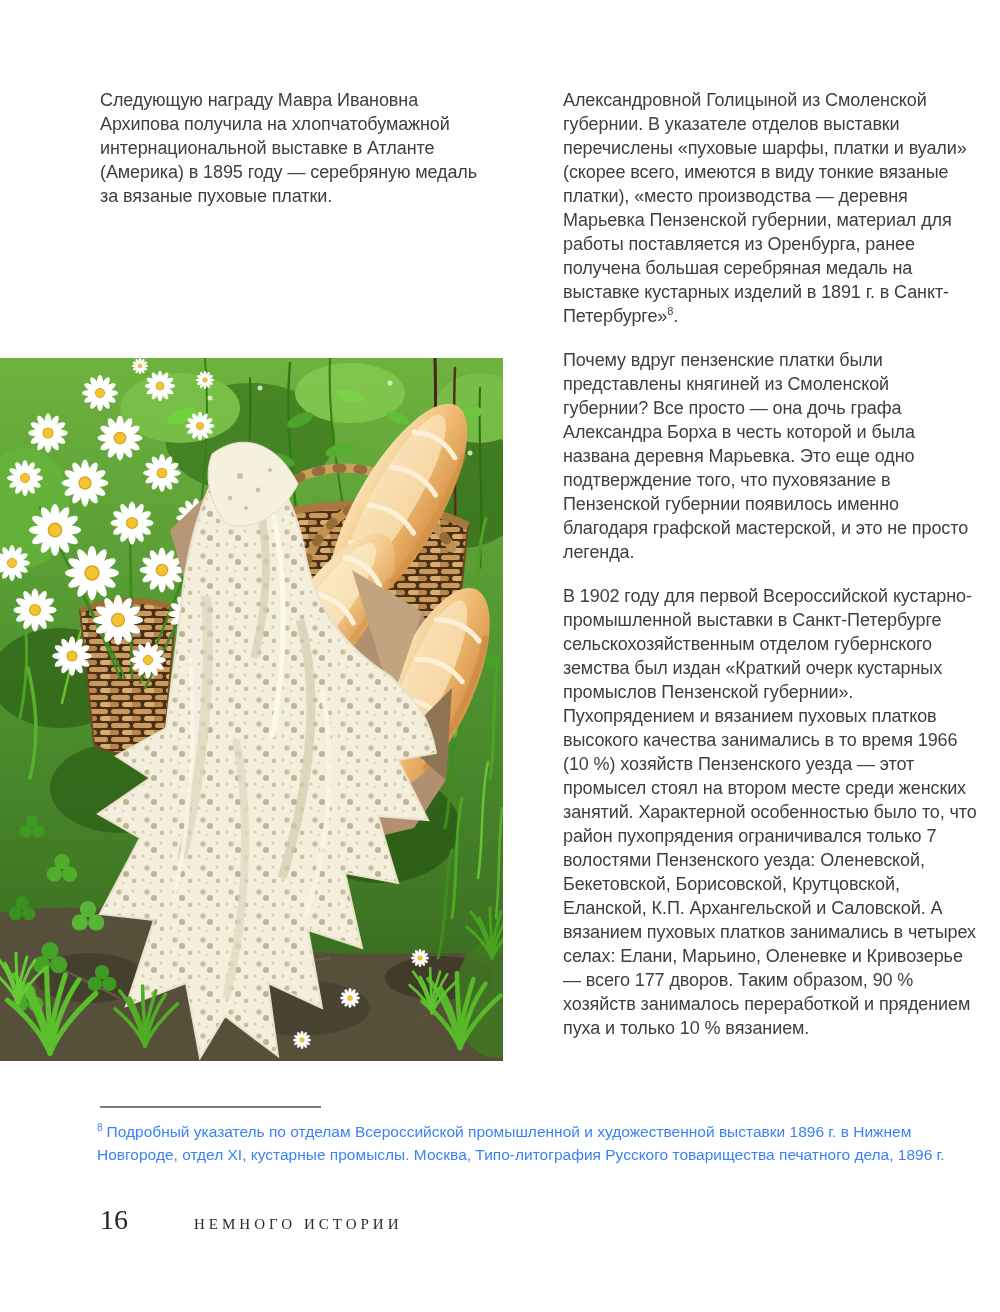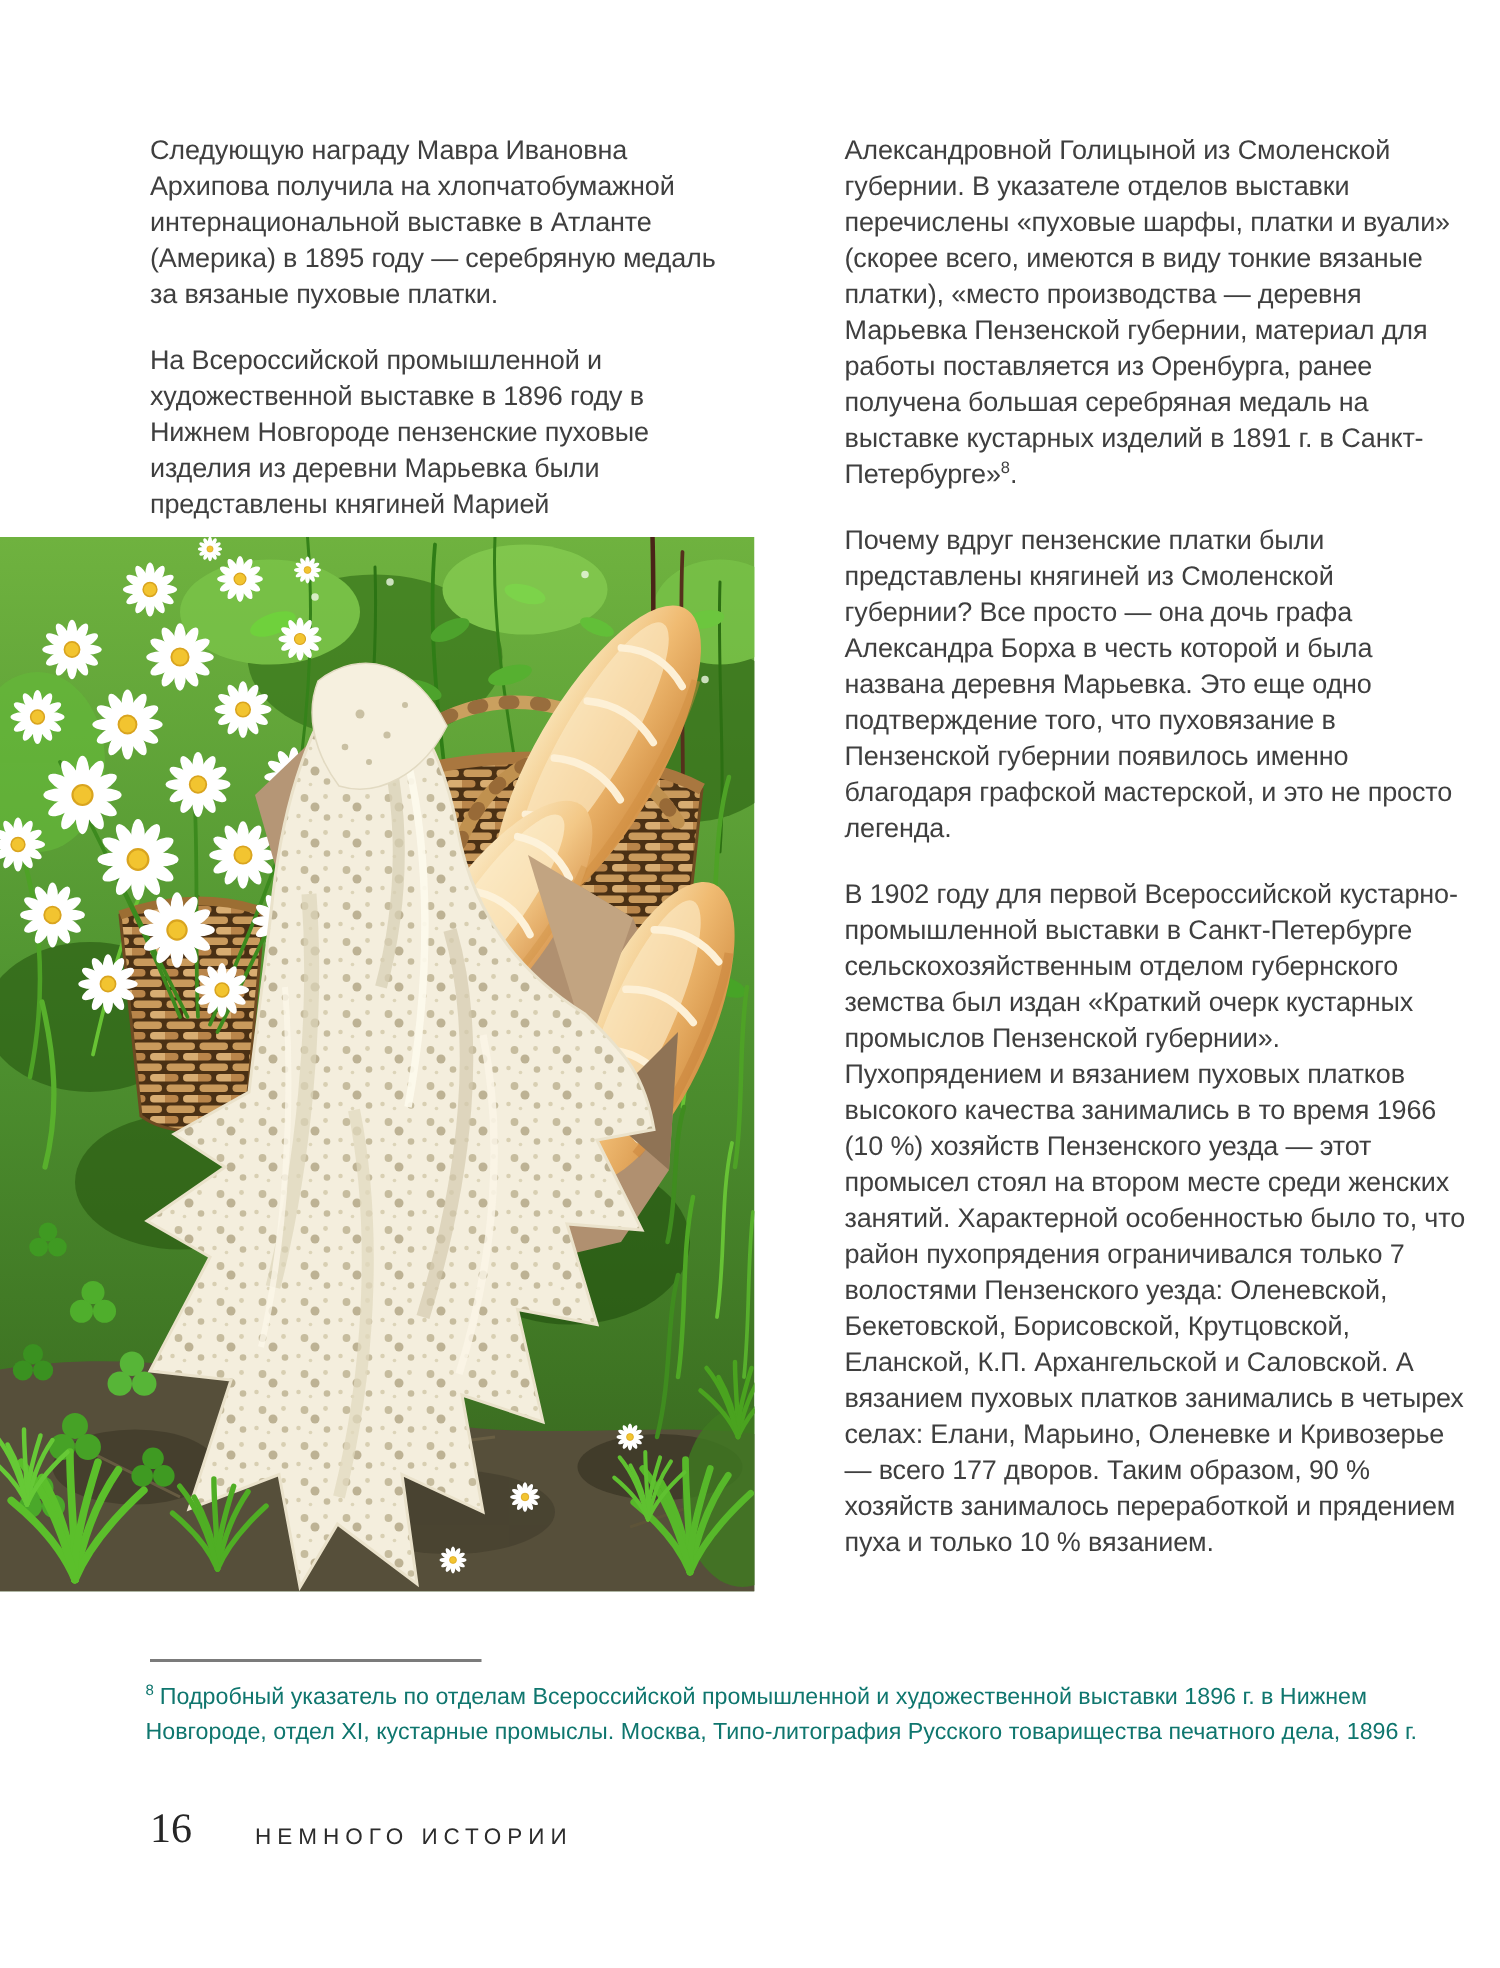--- a/index.html
+++ b/index.html
@@ -5,35 +5,34 @@
   html,body{margin:0;padding:0;background:#ffffff;}
   .page{position:relative;width:1000px;height:1312px;background:#ffffff;overflow:hidden;
         font-family:"Liberation Sans",sans-serif;color:#3f3f3f;padding-left:12px;}
   .col{position:absolute;top:88px;font-size:18px;line-height:24px;letter-spacing:-0.1px;}
   .col p{margin:0 0 20px 0;}
   .col-left{left:100px;width:382px;}
   .col-right{left:527px;width:414px;margin-left:36px;}
   sup.fnref{font-size:11px;line-height:0;vertical-align:super;}
   .photo{position:absolute;left:0;top:358px;width:503px;height:703px;display:block;}
   .fn-rule{position:absolute;left:100px;top:1106px;width:221px;height:0;border-top:2px solid #7b7b7b;}
-  .footnote{position:absolute;left:97px;top:1120px;width:848px;font-size:15.5px;line-height:23px;color:#0f766e;}
+  .footnote{position:absolute;left:97px;top:1120px;width:848px;font-size:15.5px;line-height:23px;color:#3b82f6;}
   .footnote sup{font-size:10px;line-height:0;vertical-align:super;margin-right:4px;}
   .footer-num{position:absolute;left:100px;top:1204px;font-family:"Liberation Serif",serif;
               font-size:28px;font-weight:normal;color:#262626;}
-  .footer-title{position:absolute;left:170px;top:1216px;font-family:Liberation Sans, sans-serif;
+  .footer-title{position:absolute;left:194px;top:1216px;font-family:Liberation Serif, serif;
               font-size:15px;letter-spacing:4px;color:#2c2c2c;}
 </style>
 </head>
 <body>
 
 <div class="page">
 
   <div class="col col-left">
     <p>Следующую награду Мавра Ивановна Архипова получила на хлопчатобумажной интернациональной выставке в Атланте (Америка) в 1895 году — серебряную медаль за вязаные пуховые платки.</p>
-    <p>На Всероссийской промышленной и художественной выставке в 1896 году в Нижнем Новгороде пензенские пуховые изделия из деревни Марьевка были представлены княгиней Марией</p>
   </div>
 
   <div class="col col-right">
     <p><span>Александровной Голицыной из Смоленской губернии. В указателе отделов выставки перечислены «пуховые шарфы, платки и вуали» (скорее всего, имеются в виду тонкие вязаные платки), «место производства — деревня Марьевка Пензенской губернии, материал для работы поставляется из Оренбурга, ранее получена большая серебряная медаль на выставке кустарных изделий в 1891 г. в Санкт-Петербурге»</span><sup class="fnref">8</sup><span>.</span></p>
     <p>Почему вдруг пензенские платки были представлены княгиней из Смоленской губернии? Все просто — она дочь графа Александра Борха в честь которой и была названа деревня Марьевка. Это еще одно подтверждение того, что пуховязание в Пензенской губернии появилось именно благодаря графской мастерской, и это не просто легенда.</p>
     <p>В 1902 году для первой Всероссийской кустарно-промышленной выставки в Санкт-Петербурге сельскохозяйственным отделом губернского земства был издан «Краткий очерк кустарных промыслов Пензенской губернии». Пухопрядением и вязанием пуховых платков высокого качества занимались в то время 1966 (10 %) хозяйств Пензенского уезда — этот промысел стоял на втором месте среди женских занятий. Характерной особенностью было то, что район пухопрядения ограничивался только 7 волостями Пензенского уезда: Оленевской, Бекетовской, Борисовской, Крутцовской, Еланской, К.П. Архангельской и Саловской. А вязанием пуховых платков занимались в четырех селах: Елани, Марьино, Оленевке и Кривозерье — всего 177 дворов. Таким образом, 90 % хозяйств занималось переработкой и прядением пуха и только 10 % вязанием.</p>
   </div>
 
   <svg class="photo" viewBox="0 0 503 703" role="img" xmlns="http://www.w3.org/2000/svg" aria-label="Плетеная корзина с багетами в крафт-бумаге, букет ромашек и белый ажурный пуховый платок на зеленой траве">
     <defs>

